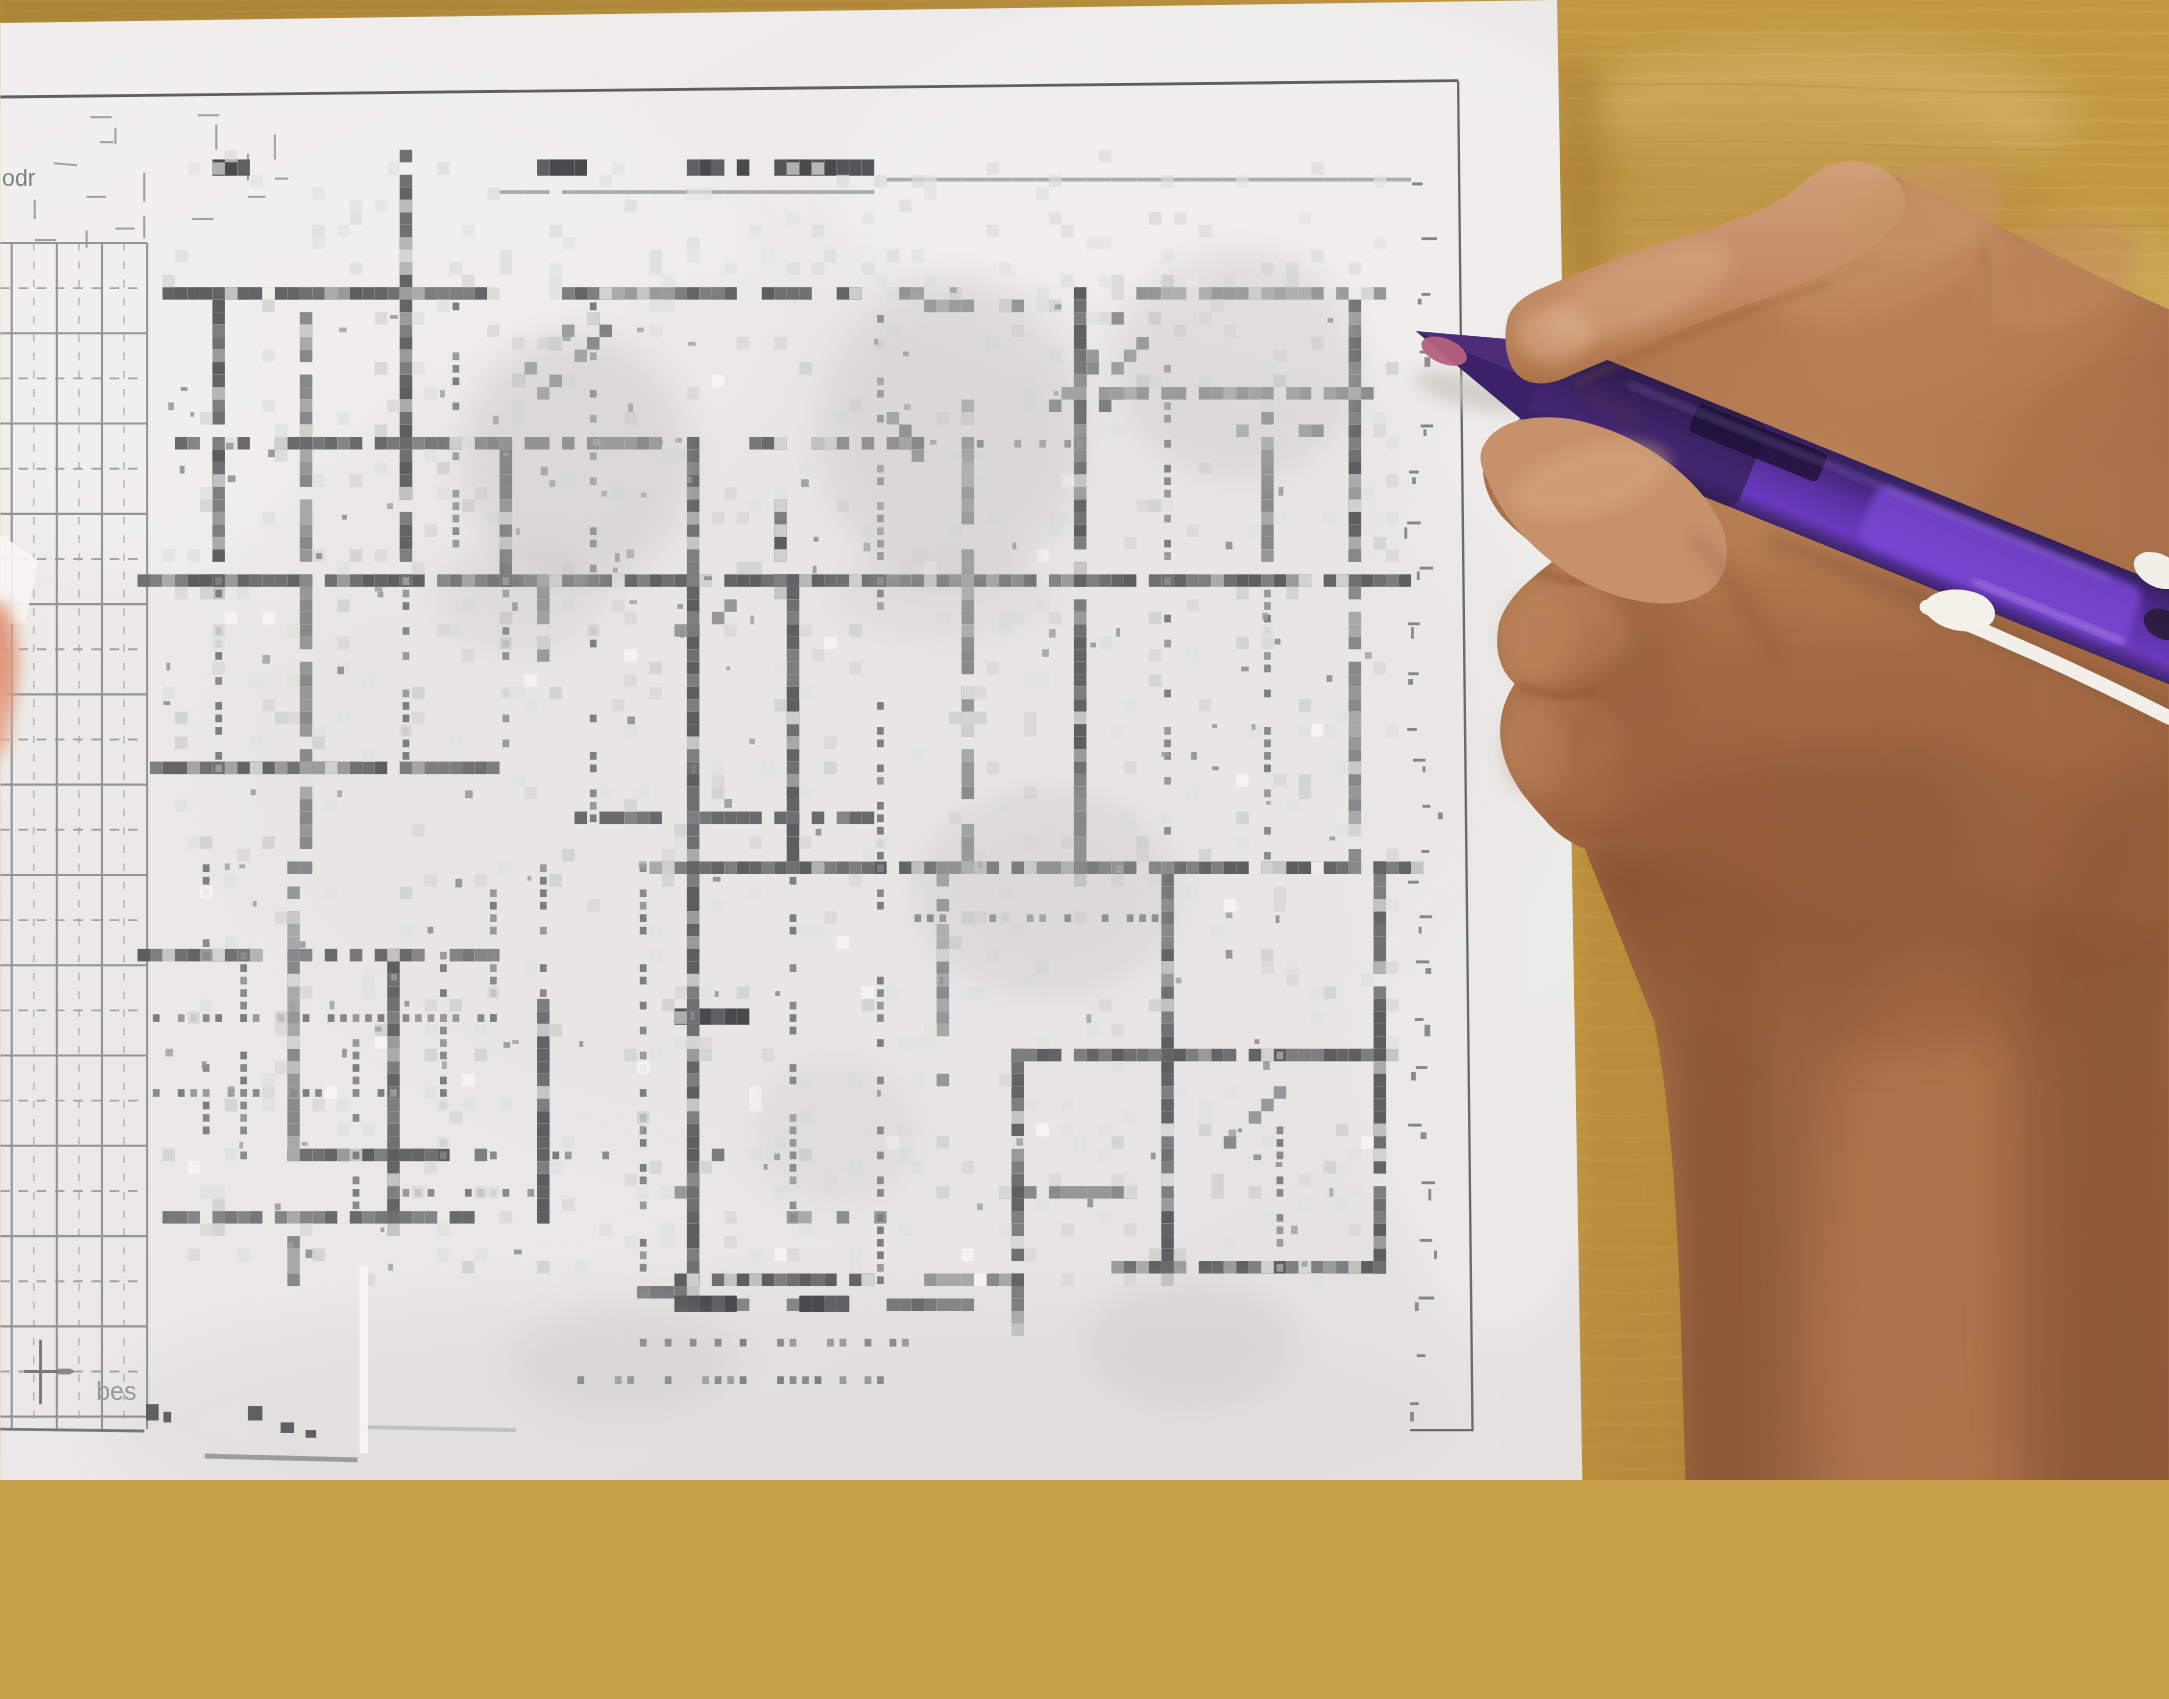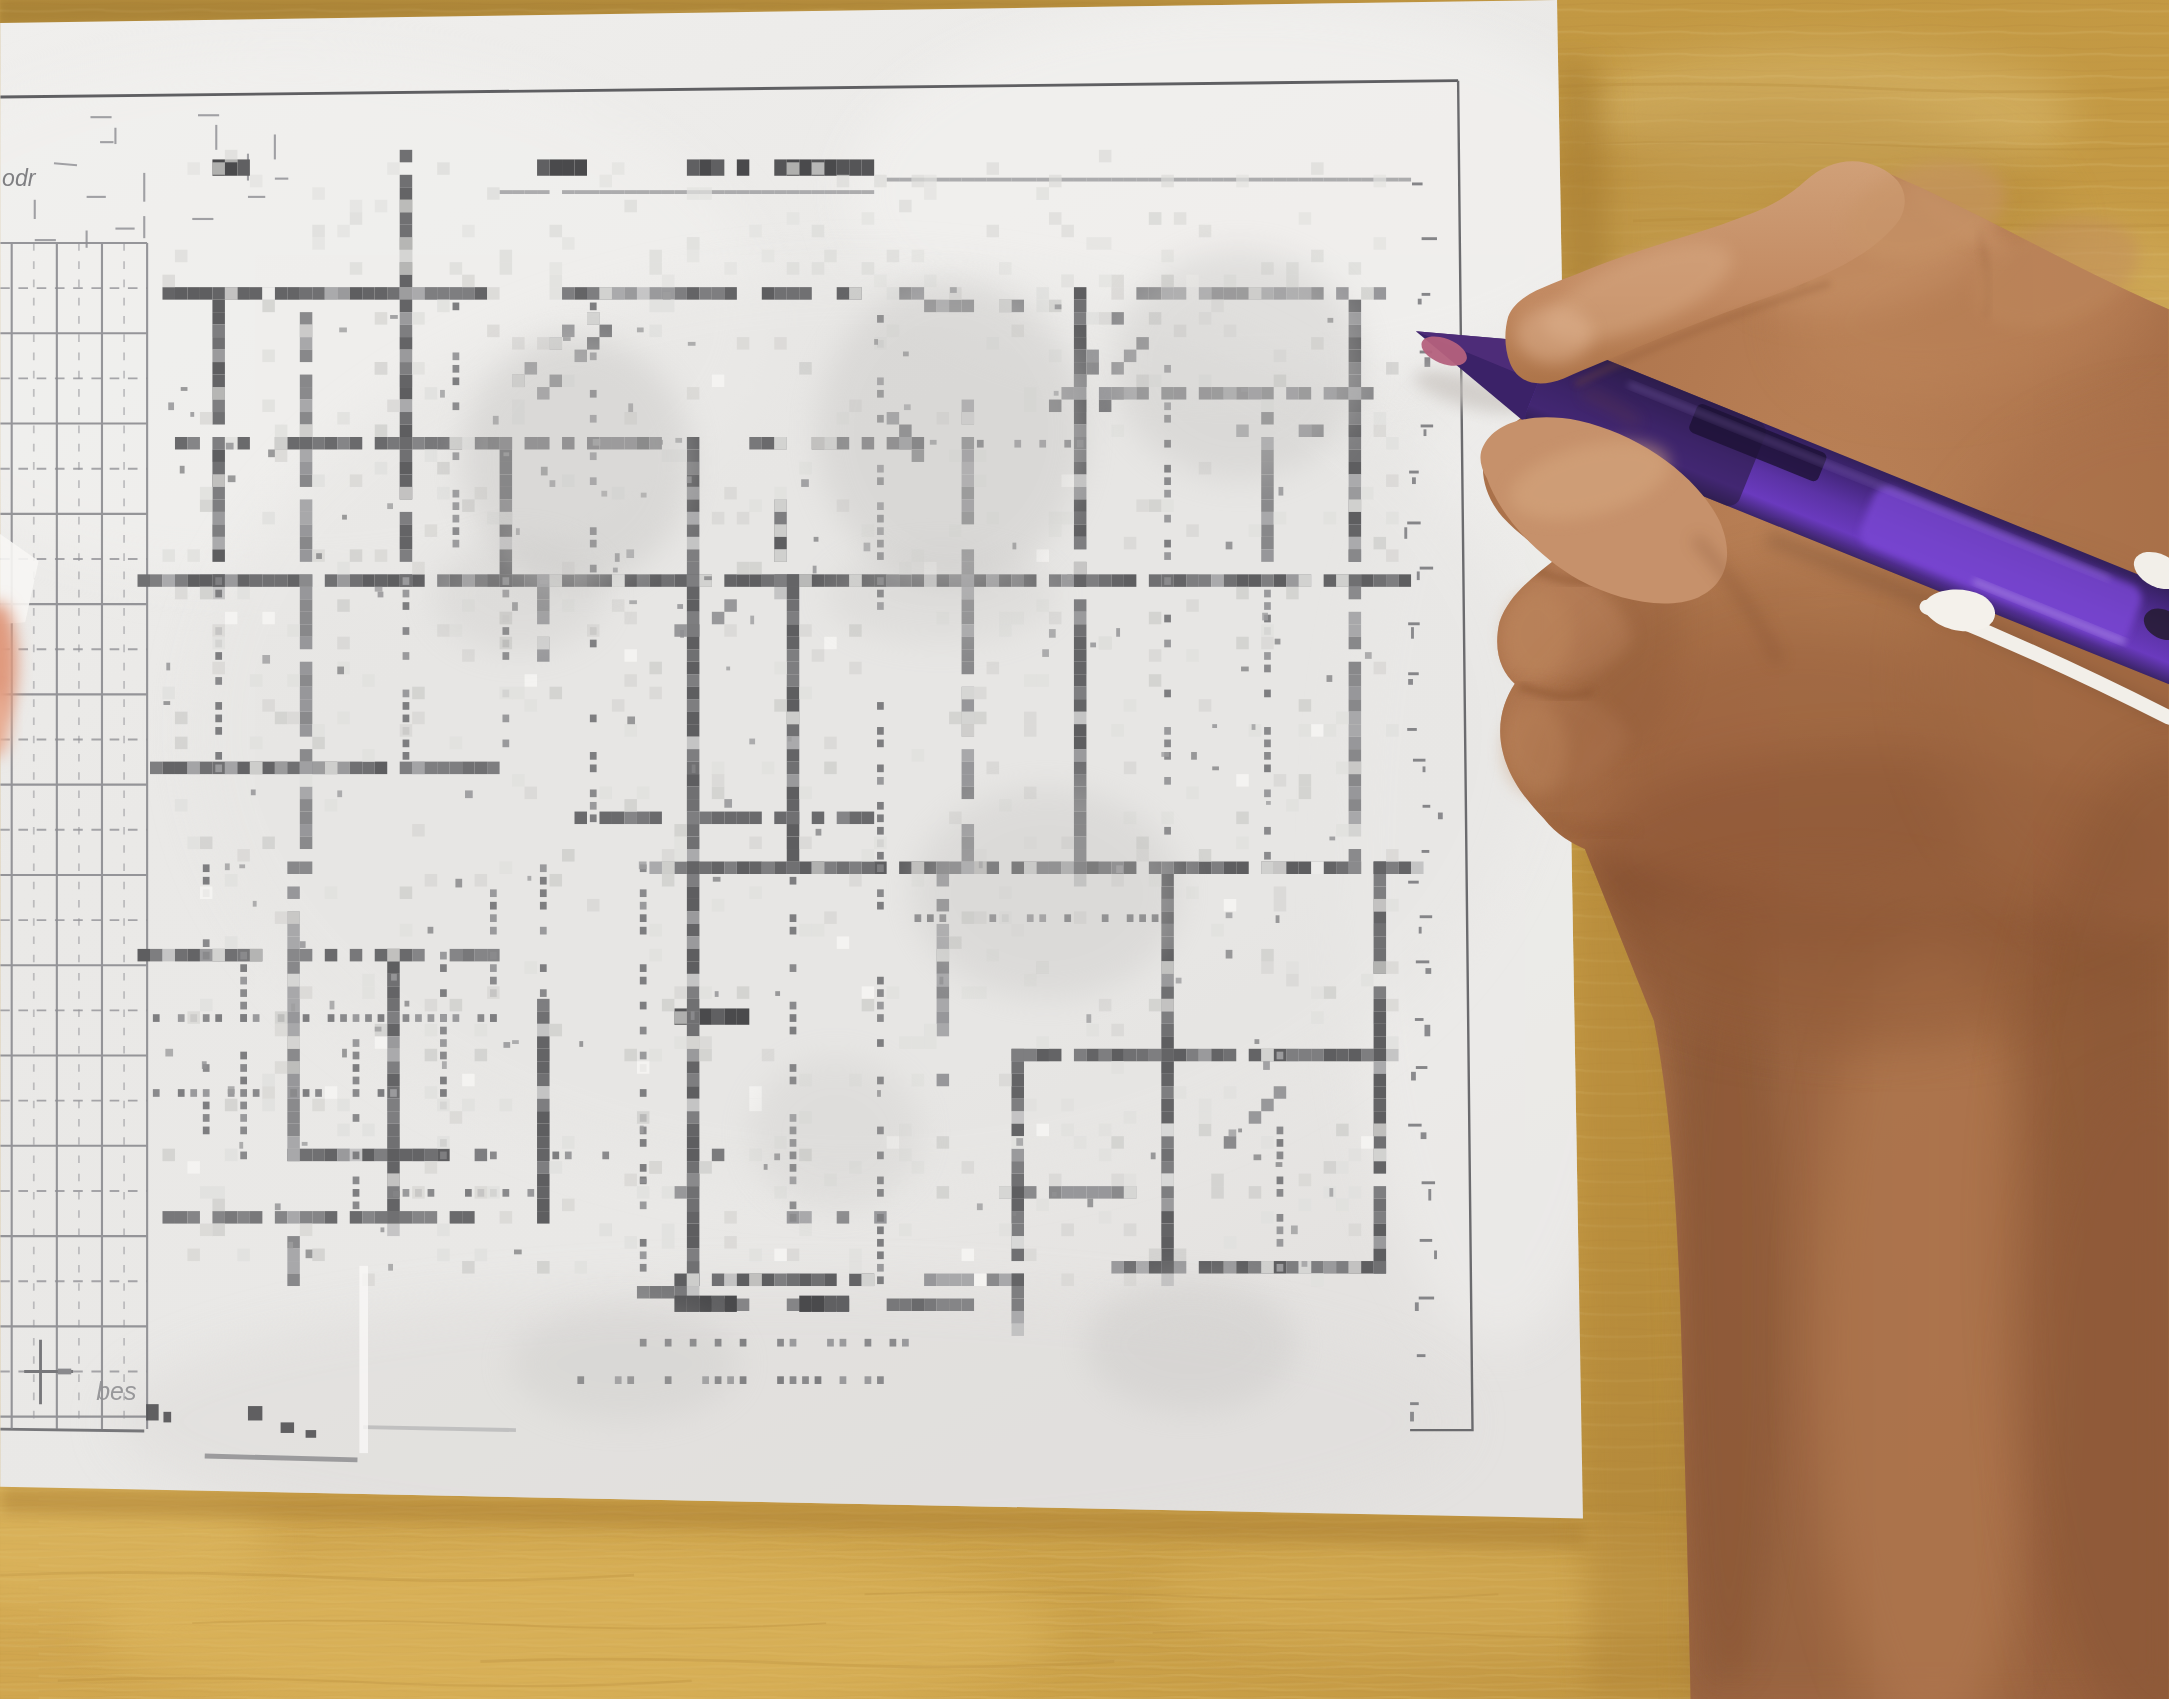--- a/index.html
+++ b/index.html
@@ -1,15 +1,15 @@
 <!DOCTYPE html>
 <html><head><meta charset="utf-8">
 <style>
 html,body{margin:0;padding:0;background:#c9a04a;font-family:"Liberation Sans",sans-serif;}
-#stage{width:2169px;height:1699px;overflow:hidden;position:relative;font-style:italic;}
+#stage{width:2169px;height:1480px;overflow:hidden;position:relative;}
 </style></head>
 <body>
 <div id="stage">
 <svg width="2169" height="1699" viewBox="0 0 2258 1769">
 <defs>
 <linearGradient id="woodg" x1="0" y1="0" x2="1" y2="1">
  <stop offset="0" stop-color="#b99241"></stop>
  <stop offset="0.35" stop-color="#c59b45"></stop>
  <stop offset="0.7" stop-color="#c89d46"></stop>
  <stop offset="1" stop-color="#b28a3b"></stop>

